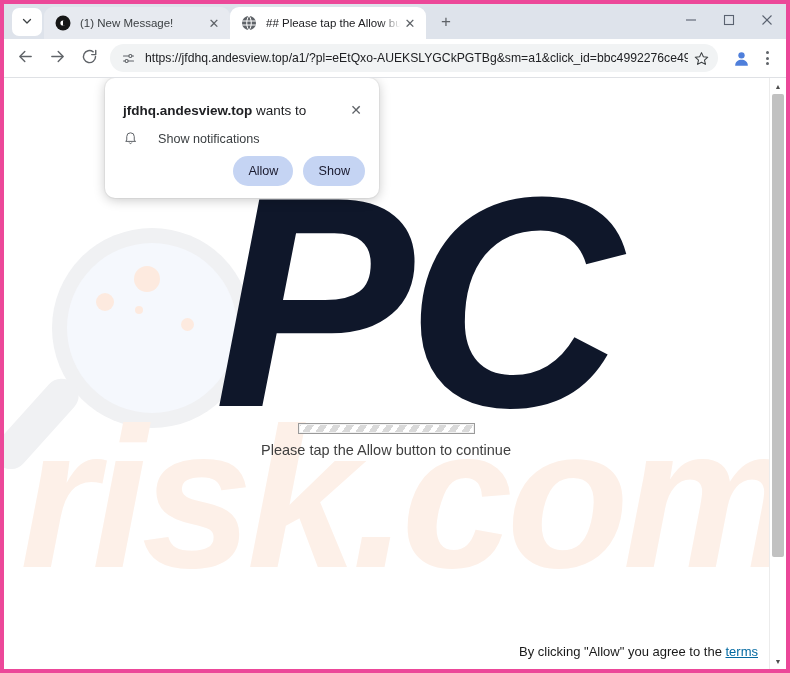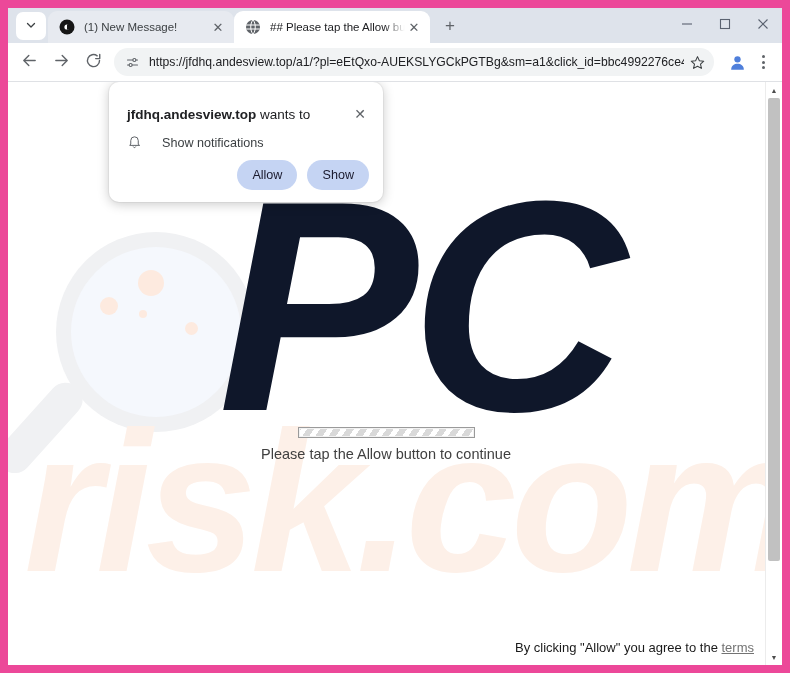--- a/index.html
+++ b/index.html
@@ -6,21 +6,21 @@
   html, body {
     width: 790px; height: 673px;
     font-family: "Liberation Sans", sans-serif;
     background: #2c5d9b;
     overflow: hidden;
   }
 
   
   .window {
     position: absolute; inset: 0;
-    border: 8px solid #ec4899;
+    border: 4px solid #ec4899;
     background: #dee3eb;
     display: flex; flex-direction: column;
   }
 
   
   .tabstrip {
     height: 35px;
     background: #dee3eb;
     display: flex; align-items: flex-end;
     padding-left: 4px;
@@ -210,21 +210,21 @@
     font-size: 14.5px;
     color: #404040;
     font-family: "Liberation Sans", sans-serif;
   }
   .page-footer {
     position: absolute;
     right: 28px; bottom: 10px;
     font-size: 13px;
     color: #1a1a1a;
   }
-  .page-footer a { color: #737373; text-decoration: underline; }
+  .page-footer a { color: #0369a1; text-decoration: underline; }
 
   
   .scrollbar {
     position: absolute;
     right: 0; top: 0; bottom: 0;
     width: 17px;
     background: #ffffff;
     border-left: 1px solid #ececec;
   }
   .sb-arrow {

